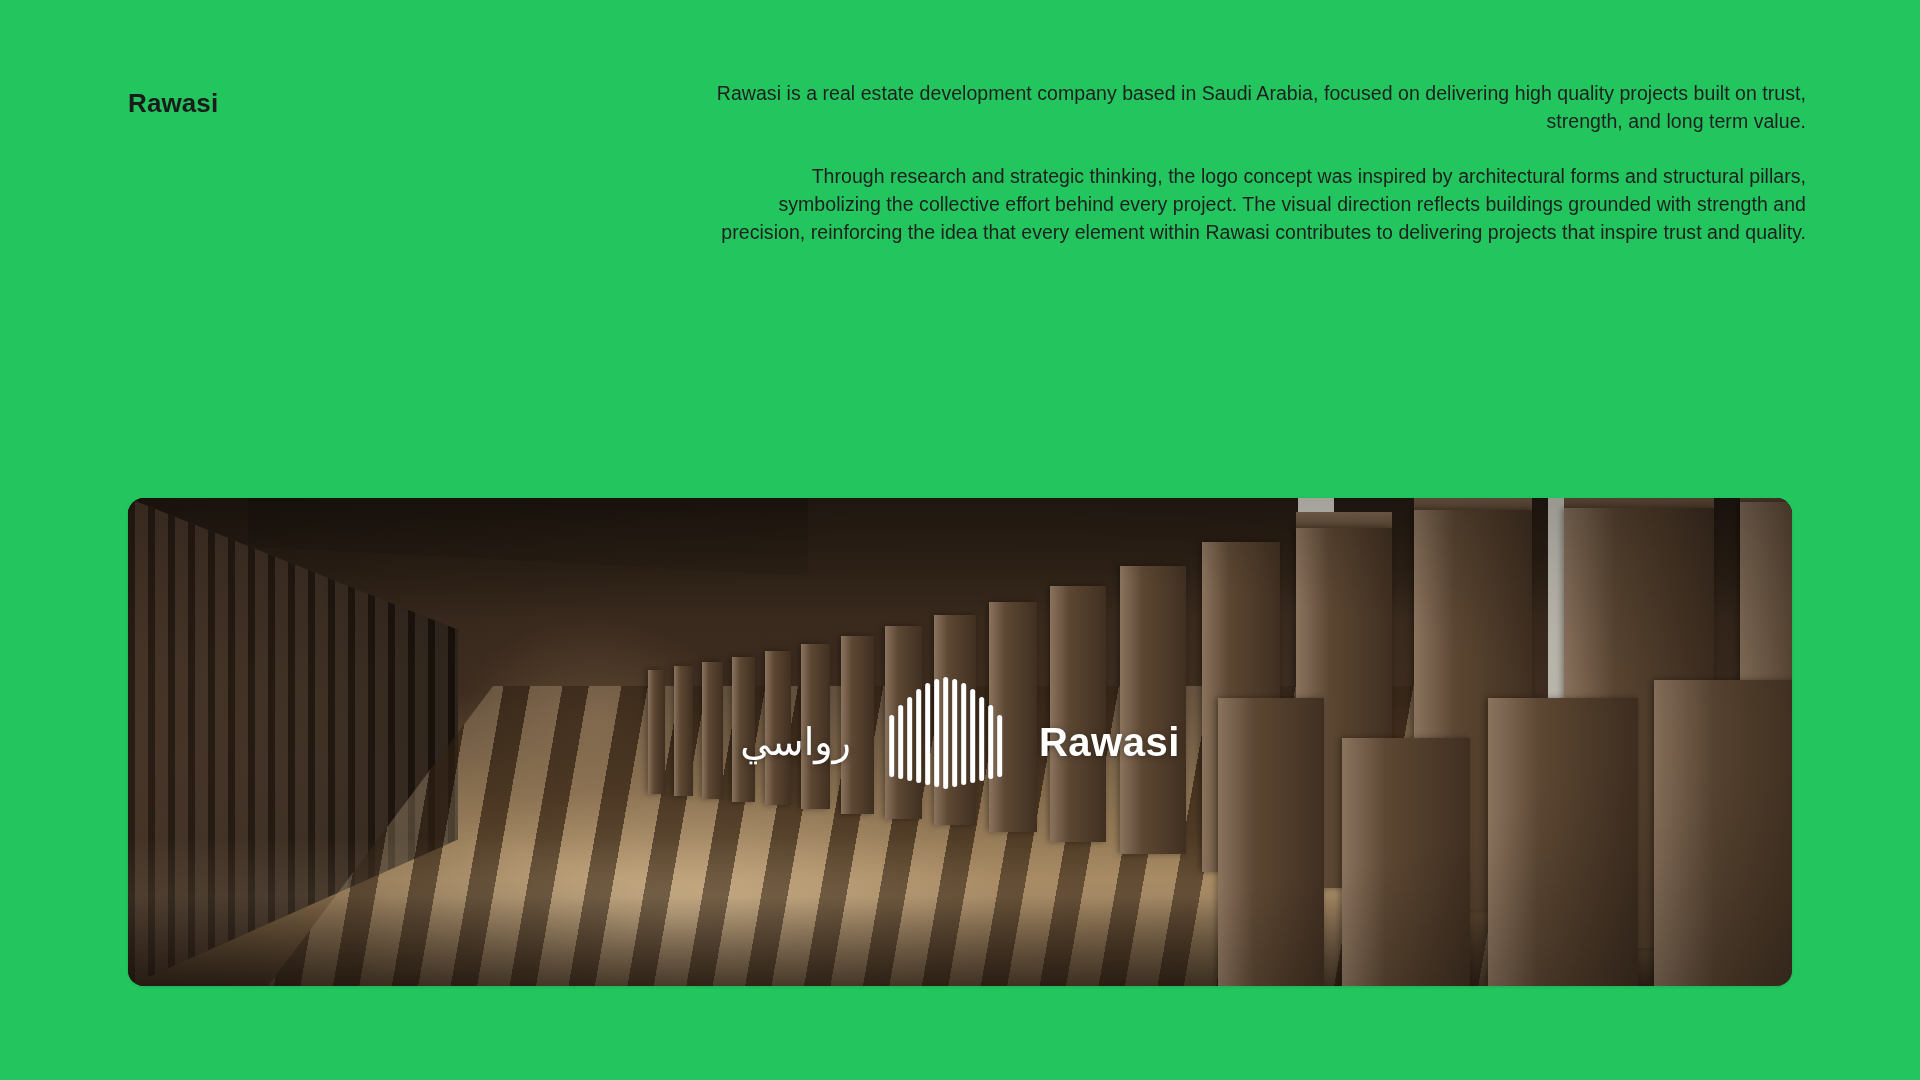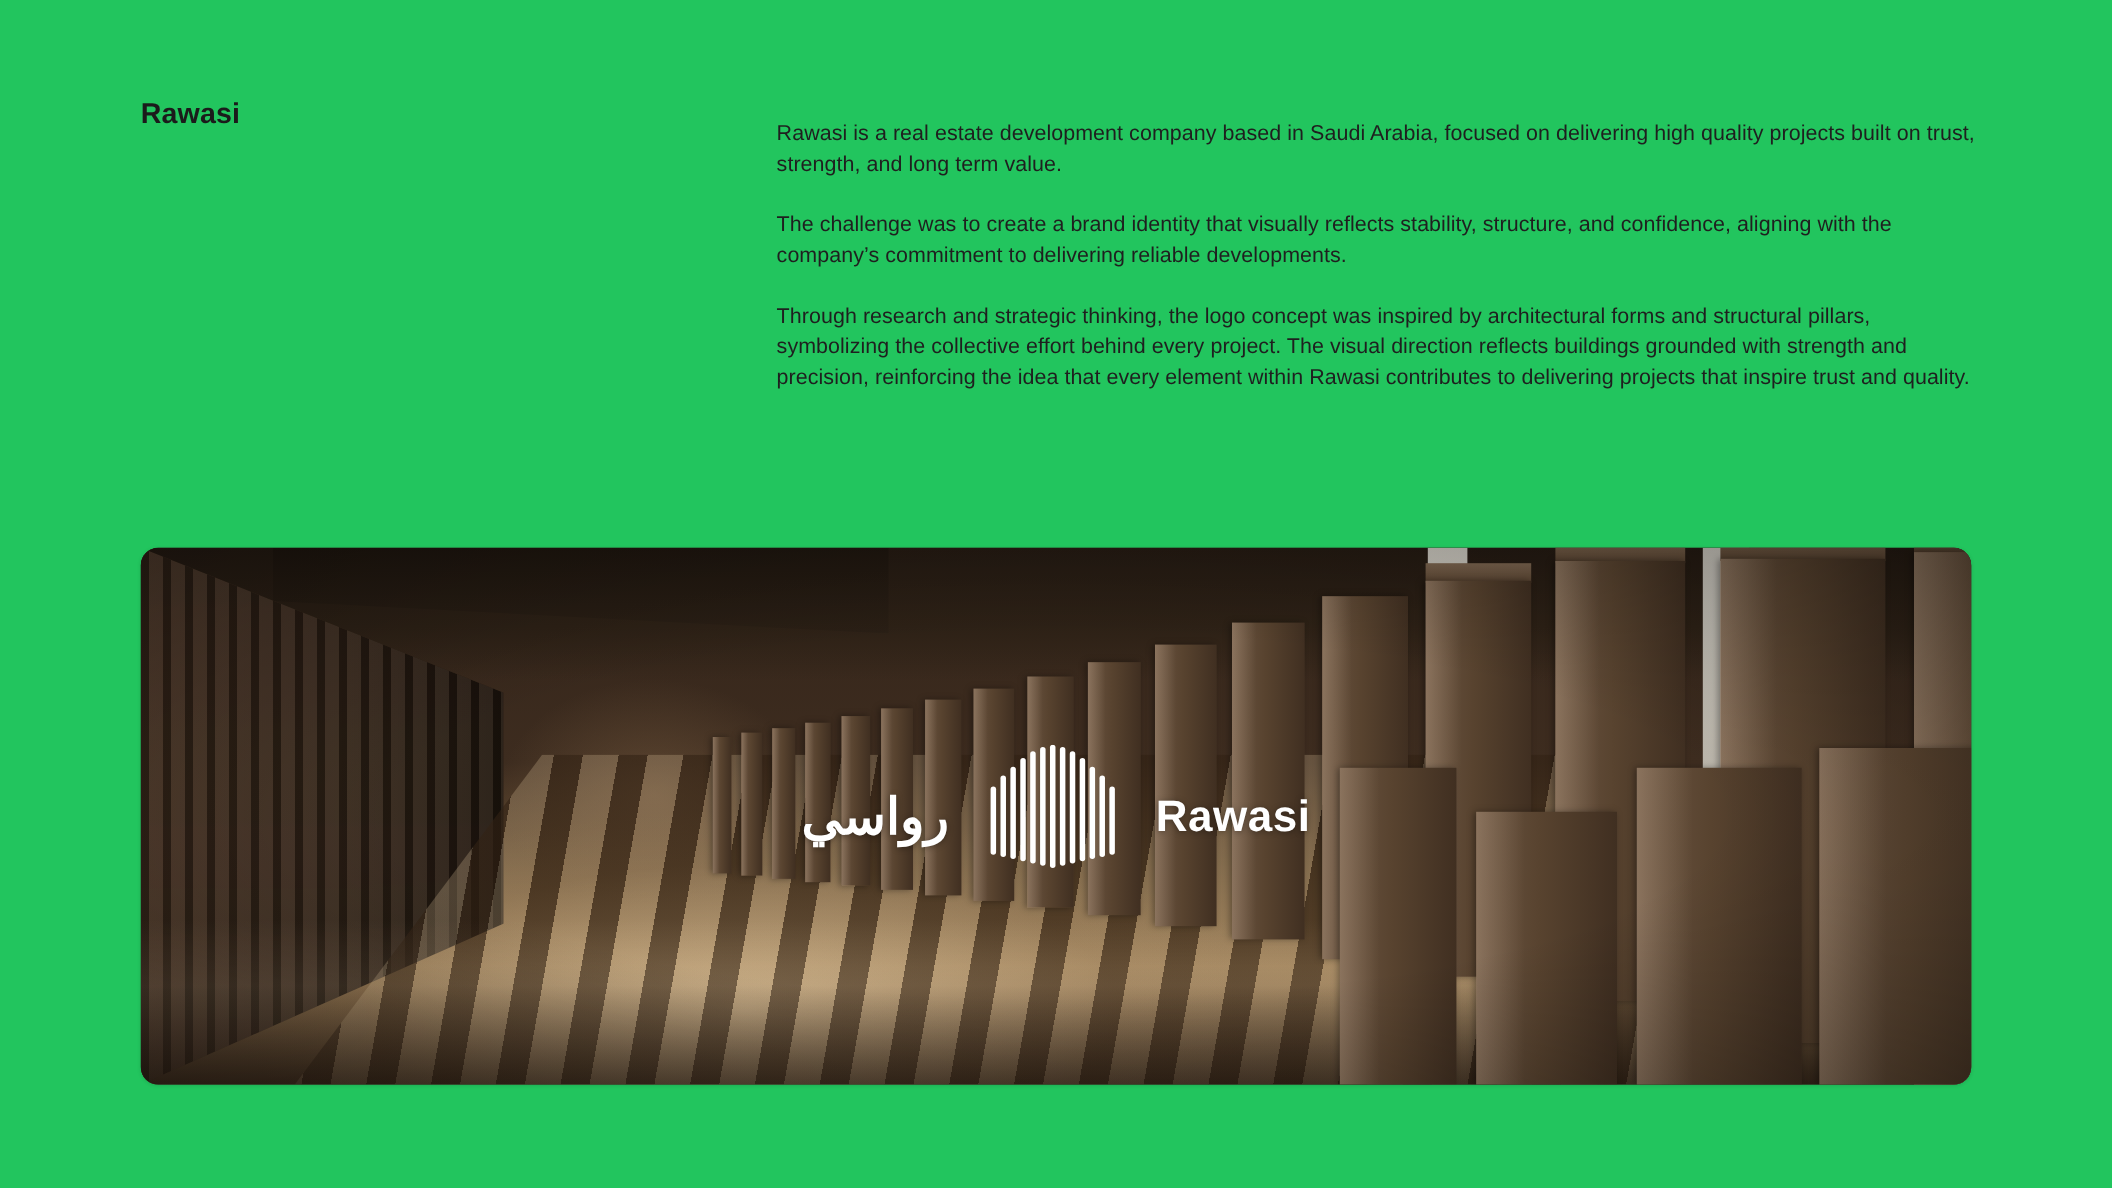--- a/index.html
+++ b/index.html
@@ -39,22 +39,23 @@
     font-weight: normal;
     color: #2a2a2a;
     line-height: 1.25;
     margin: 0;
   }
 
   
   .description {
     position: absolute;
     left: 706px;
-    top: 108px;
+    top: 80px;
     width: 1100px;
+    text-align: right;
   }
   .description p {
     margin: 0 0 28px 0;
     font-size: 19.5px;
     line-height: 1.42;
     color: #1f1f1f;
     letter-spacing: 0.05px;
   }
   .description p:last-child { margin-bottom: 0; }
 
@@ -183,22 +184,22 @@
     position: absolute;
     left: 50%;
     top: 50%;
     transform: translate(-50%, -50%);
     display: flex;
     align-items: center;
     gap: 34px;
     color: #ffffff;
   }
   .logo-ar {
-    font-size: 46px;
-    font-weight: bold;
+    font-size: 38px;
+    font-weight: normal;
     letter-spacing: 1px;
     direction: rtl;
     white-space: nowrap;
     text-shadow: 0 1px 6px rgba(0,0,0,0.35);
   }
   .logo-en {
     font-size: 40px;
     font-weight: bold;
     letter-spacing: 0.5px;
     white-space: nowrap;
@@ -212,21 +213,20 @@
 <body>
 
 <div class="page">
 
   <div class="title-block">
     <h1 class="project-title">Rawasi</h1>
   </div>
 
   <div class="description">
     <p>Rawasi is a real estate development company based in Saudi Arabia, focused on delivering high quality projects built on trust, strength, and long term value.</p>
-    <p>The challenge was to create a brand identity that visually reflects stability, structure, and confidence, aligning with the company’s commitment to delivering reliable developments.</p>
     <p>Through research and strategic thinking, the logo concept was inspired by architectural forms and structural pillars, symbolizing the collective effort behind every project. The visual direction reflects buildings grounded with strength and precision, reinforcing the idea that every element within Rawasi contributes to delivering projects that inspire trust and quality.</p>
   </div>
 
   <div class="hero">
     <div class="hero-scene">
 
       <div class="ceiling"></div>
       <div class="ceiling-slab"></div>
 
       <div class="left-wall">

